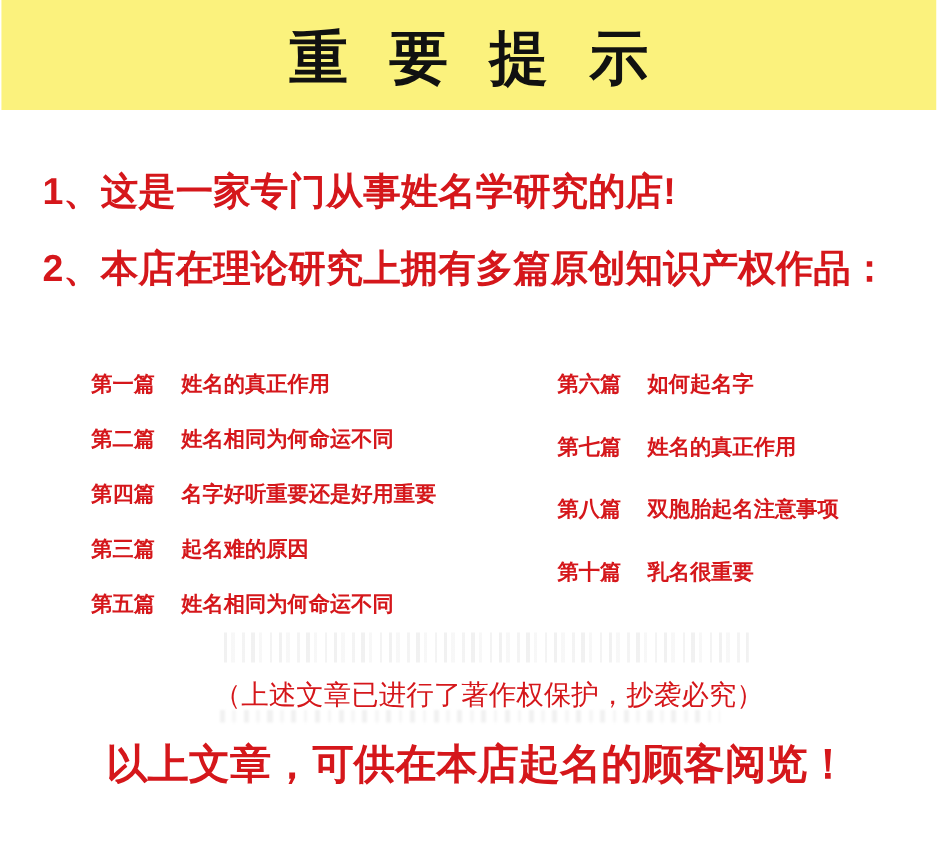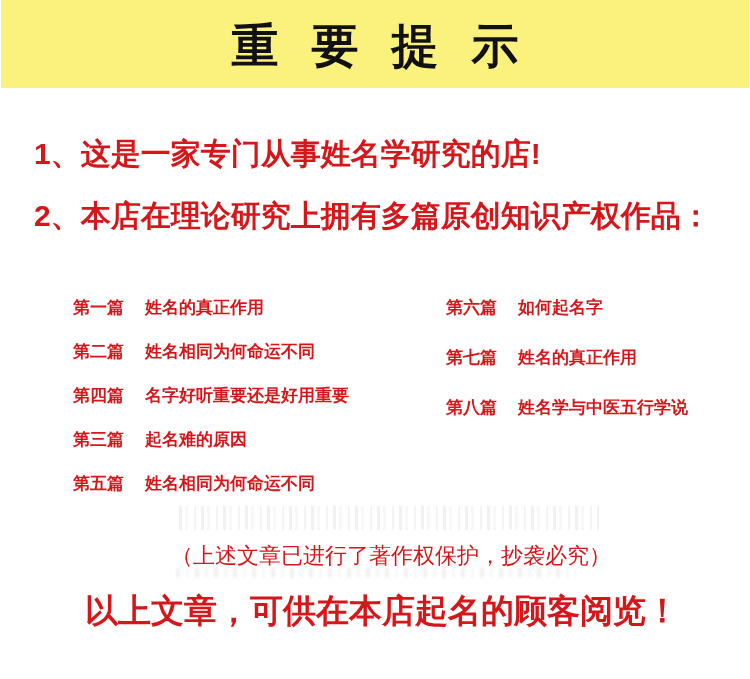--- a/index.html
+++ b/index.html
@@ -168,21 +168,24 @@
       </div>
     </div>
     <div class="col col-right">
       <div class="row">
         <span class="idx">第六篇</span><span class="ttl">如何起名字</span>
       </div>
       <div class="row">
         <span class="idx">第七篇</span><span class="ttl">姓名的真正作用</span>
       </div>
       <div class="row">
-        <span class="idx">第八篇</span><span class="ttl">姓名学与中医五行学说</span>
+        <span class="idx">第八篇</span><span class="ttl">双胞胎起名注意事项</span>
+      </div>
+      <div class="row">
+        <span class="idx">第十篇</span><span class="ttl">乳名很重要</span>
       </div>
     </div>
   </div>
 
   <div class="watermark"></div>
 
   <div class="copyright">（上述文章已进行了著作权保护，抄袭必究）</div>
 
   <div class="ghost-echo"></div>
 

